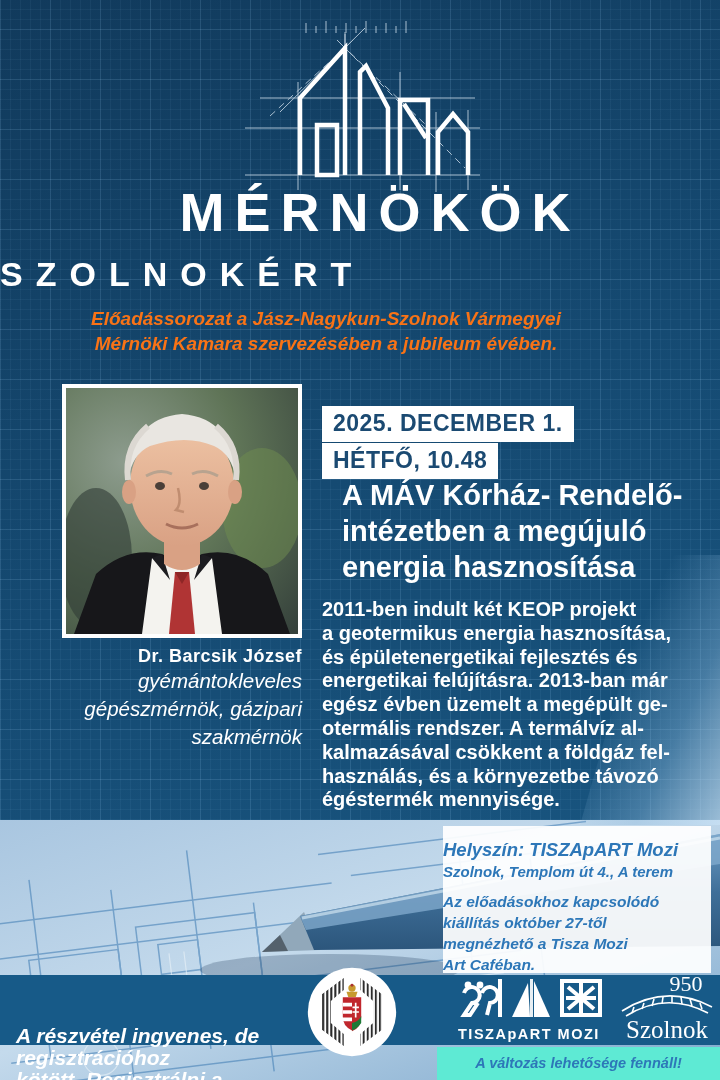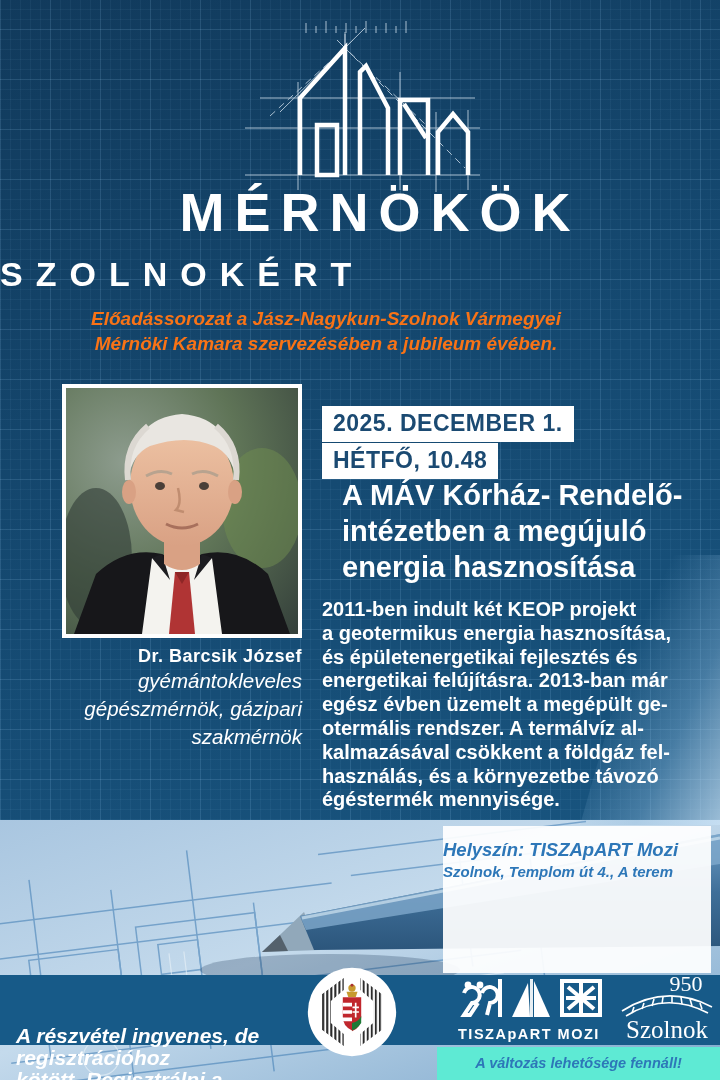--- a/index.html
+++ b/index.html
@@ -220,20 +220,24 @@
 energetikai felújításra. 2013-ban már
 egész évben üzemelt a megépült ge-
 otermális rendszer. A termálvíz al-
 kalmazásával csökkent a földgáz fel-
 használás, és a környezetbe távozó
 égéstermék mennyisége.</div>
 
   <div class="venue-box">
     <div class="venue-location">Helyszín: TISZApART Mozi</div>
     <div class="venue-address">Szolnok, Templom út 4., A terem</div>
+    <div class="venue-note">Az előadásokhoz kapcsolódó
+kiállítás október 27-től
+megnézhető a Tisza Mozi
+Art Caféban.</div>
   </div>
 
   <div class="footer-bar"></div>
   <div class="reg-text">A részvétel ingyenes, de regisztrációhoz
 kötött. Regisztrálni a tiszamozi@
 tiszamozi.hu email címen lehet.</div>
 
   <svg class="chamber-logo" width="92" height="92" viewBox="0 0 100 100">
     <defs>
       <pattern id="vstripes" width="4.4" height="4" patternUnits="userSpaceOnUse">

